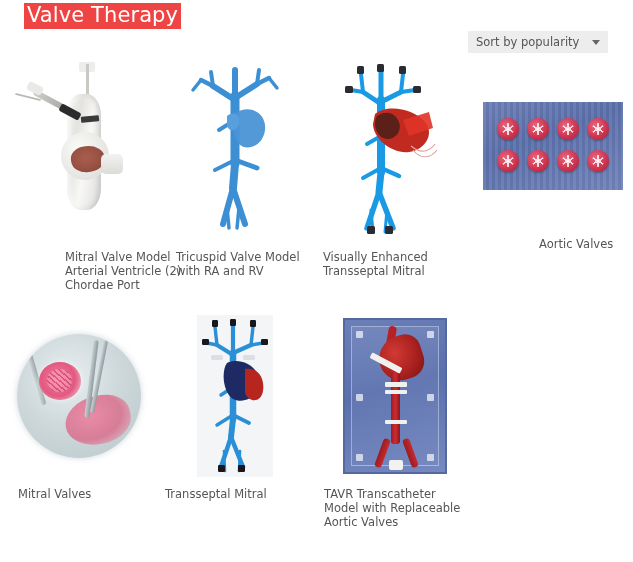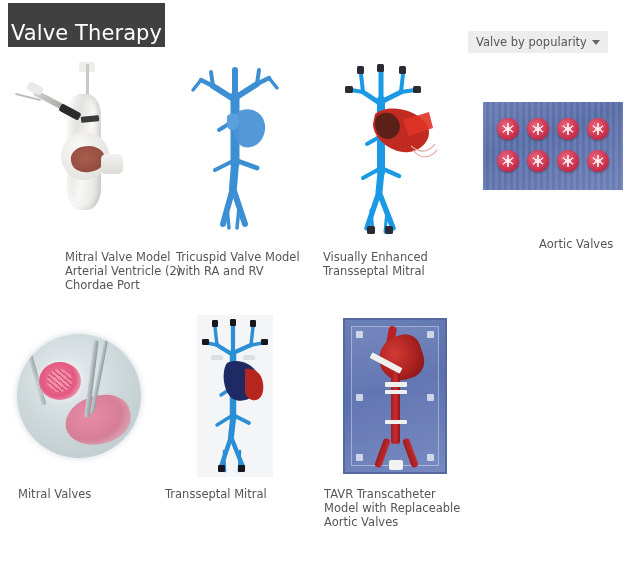--- a/index.html
+++ b/index.html
@@ -7,25 +7,25 @@
     margin: 0; padding: 0;
     width: 633px; height: 562px;
     background: #ffffff;
     font-family: "DejaVu Sans", "Liberation Sans", sans-serif;
     overflow: hidden;
   }
   .page { position: relative; width: 633px; height: 562px; background:#fff; }
 
   
   .page-title {
-    position: absolute; left: 8px; top: 3px;
+    position: absolute; left: 24px; top: 3px;
     font-size: 21px; line-height: 24px;
     font-weight: 400; color: #ffffff;
-    background: #404040;
-    padding: 18px 3px 2px 3px;
+    background: #ef4444;
+    padding: 0 3px 2px 3px;
     letter-spacing: 0.1px;
     white-space: nowrap;
   }
   .result-count {
     position: absolute; left: 10px; top: 35px;
     font-size: 12.5px; color: #8c8c8c; line-height: 16px;
     white-space: nowrap;
   }
   .ordering {
     position: absolute; left: 468px; top: 31px;
@@ -294,21 +294,21 @@
 </style>
 </head>
 <body>
 
 <div class="page">
 
   <div class="page-title">Valve Therapy</div>
 
 
   <div class="ordering">
-    <span class="sel-label">Valve by popularity</span>
+    <span class="sel-label">Sort by popularity</span>
     <span class="caret"></span>
   </div>
 
   <div class="products">
 
     <div class="product c1 row1">
       <div class="thumb-wrap">
         <div class="art art-silicone">
           <div class="sil-vert-cap"></div>
           <div class="sil-vert"></div>

